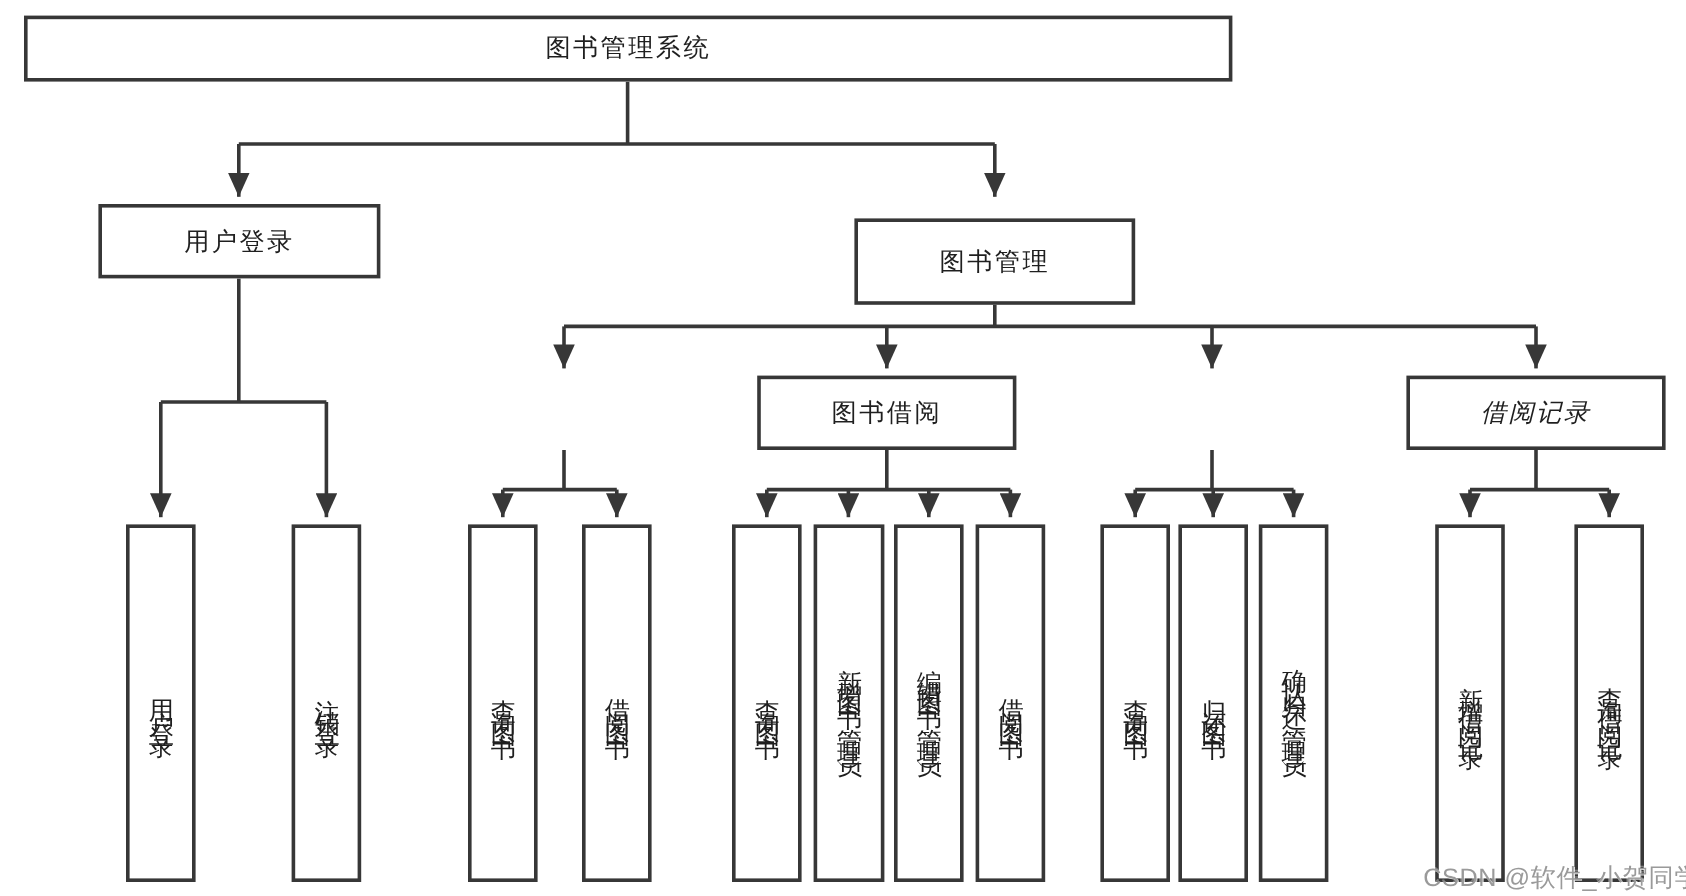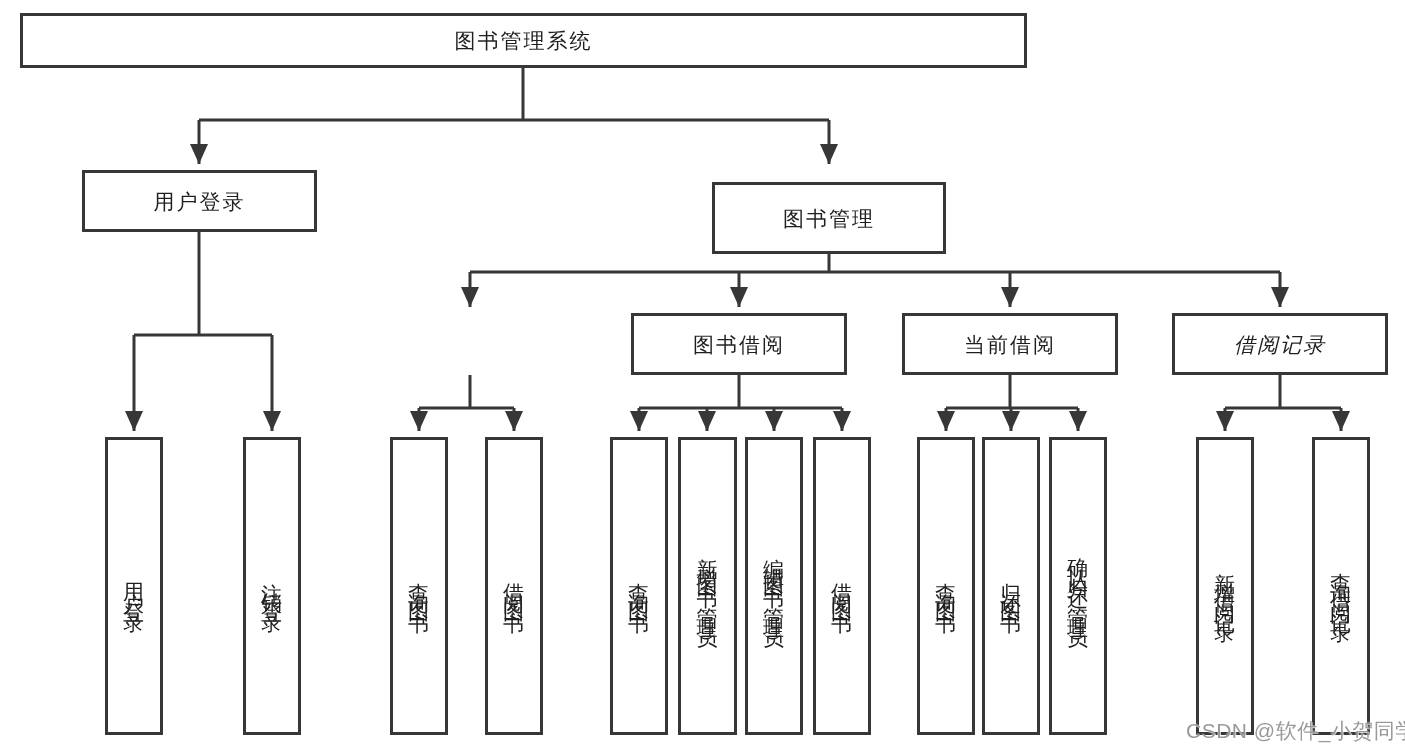--- a/index.html
+++ b/index.html
@@ -116,23 +116,20 @@
   <div class="box" style="left:82px; top:170px; width:235px; height:62px;">
     <span class="hlabel">用户登录</span>
   </div>
   <div class="box" style="left:712px; top:170px; width:234px; height:72px;margin-top:12px;">
     <span class="hlabel">图书管理</span>
   </div>
 
   <div class="box" style="left:631px; top:313px; width:216px; height:62px;">
     <span class="hlabel">图书借阅</span>
   </div>
-  <div class="box" style="left:902px; top:313px; width:216px; height:62px;">
-    <span class="hlabel">当前借阅</span>
-  </div>
   <div class="box" style="left:1172px; top:313px; width:216px; height:62px;font-style:italic;">
     <span class="hlabel">借阅记录</span>
   </div>
 
   <div class="box" style="left:105px; top:437px; width:58px; height:298px;">
     <span class="vlabel">用户登录</span>
   </div>
   <div class="box" style="left:243px; top:437px; width:58px; height:298px;">
     <span class="vlabel">注销登录</span>
   </div>

